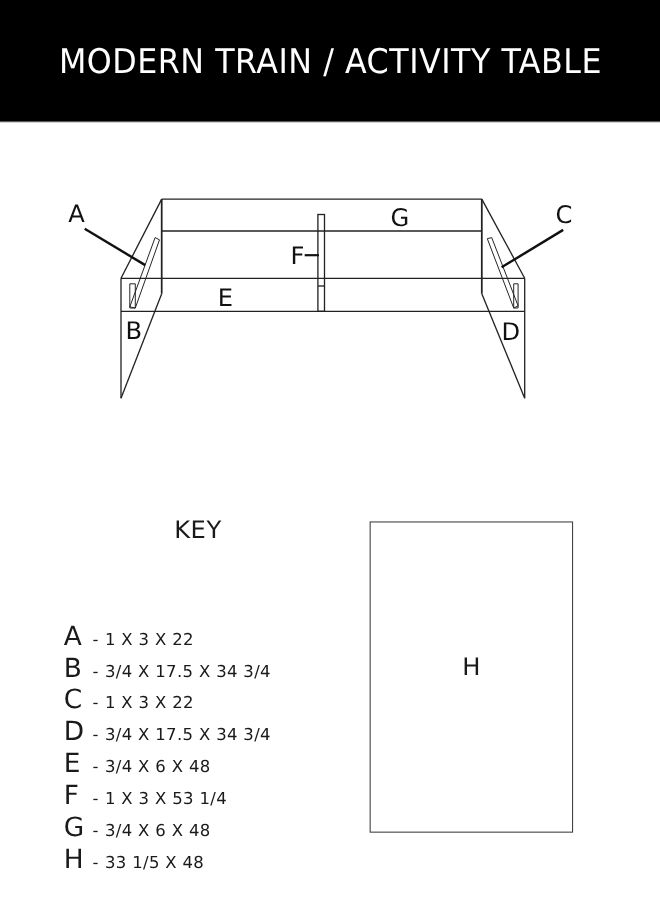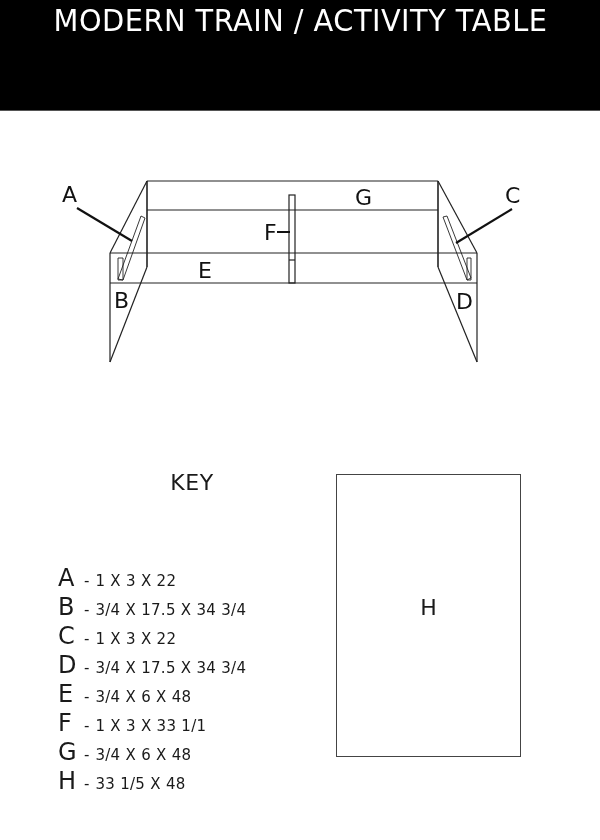--- a/index.html
+++ b/index.html
@@ -3,31 +3,31 @@
   <meta charset="utf-8">
   <style>
     html, body { margin: 0; padding: 0; }
     body {
       width: 600px; height: 840px; background: #ffffff; position: relative; overflow: hidden;
       font-family: "DejaVu Sans", sans-serif; color: #1a1a1a;
     }
     .header {
       position: absolute; left: 0; top: 0; width: 600px; height: 110px;
       background: #000; border-bottom: 1px solid #555;
-      display: flex; justify-content: center;
+      display: flex; align-items: center; justify-content: center;
     }
     .header-title {
       color: #fff; font-family: "DejaVu Sans", sans-serif; font-size: 31px;
       letter-spacing: 0.5px; font-weight: normal; transform: scaleX(0.93);
       white-space: nowrap; margin-top: 2px;
     }
     .diagram { position: absolute; left: 0; top: 0; width: 600px; height: 840px; }
     .diagram text { font-family: "DejaVu Sans", sans-serif; fill: #111; }
     .key-title {
-      position: absolute; left: 152px; top: 470px; width: 80px; text-align: center;
+      position: absolute; left: 140px; top: 470px; width: 80px; text-align: center;
       font-size: 22px; letter-spacing: 0.5px;
     }
     .key-list { position: absolute; left: 58px; top: 528px; margin: 0; padding: 0; list-style: none; }
     .key-item { height: 29px; display: flex; align-items: baseline; white-space: nowrap; }
     .key-letter { font-size: 24px; width: 22px; display: inline-block; }
     .key-sep { font-size: 15px; margin: 0 6px 0 4px; }
     .key-dims { font-size: 15px; letter-spacing: 0.3px; margin-top: 44px; }
     .panel-h {
       position: absolute; left: 336px; top: 474px; width: 185px; height: 283px;
       border: 1.5px solid #444; box-sizing: border-box;
@@ -124,21 +124,21 @@
     <span class="key-dims">3/4 X 17.5 X 34 3/4</span>
   </li>
   <li class="key-item">
     <span class="key-letter">E</span>
     <span class="key-sep">-</span>
     <span class="key-dims">3/4 X 6 X 48</span>
   </li>
   <li class="key-item">
     <span class="key-letter">F</span>
     <span class="key-sep">-</span>
-    <span class="key-dims">1 X 3 X 33 1/1</span>
+    <span class="key-dims">1 X 3 X 53 1/4</span>
   </li>
   <li class="key-item">
     <span class="key-letter">G</span>
     <span class="key-sep">-</span>
     <span class="key-dims">3/4 X 6 X 48</span>
   </li>
   <li class="key-item">
     <span class="key-letter">H</span>
     <span class="key-sep">-</span>
     <span class="key-dims">33 1/5 X 48</span>

